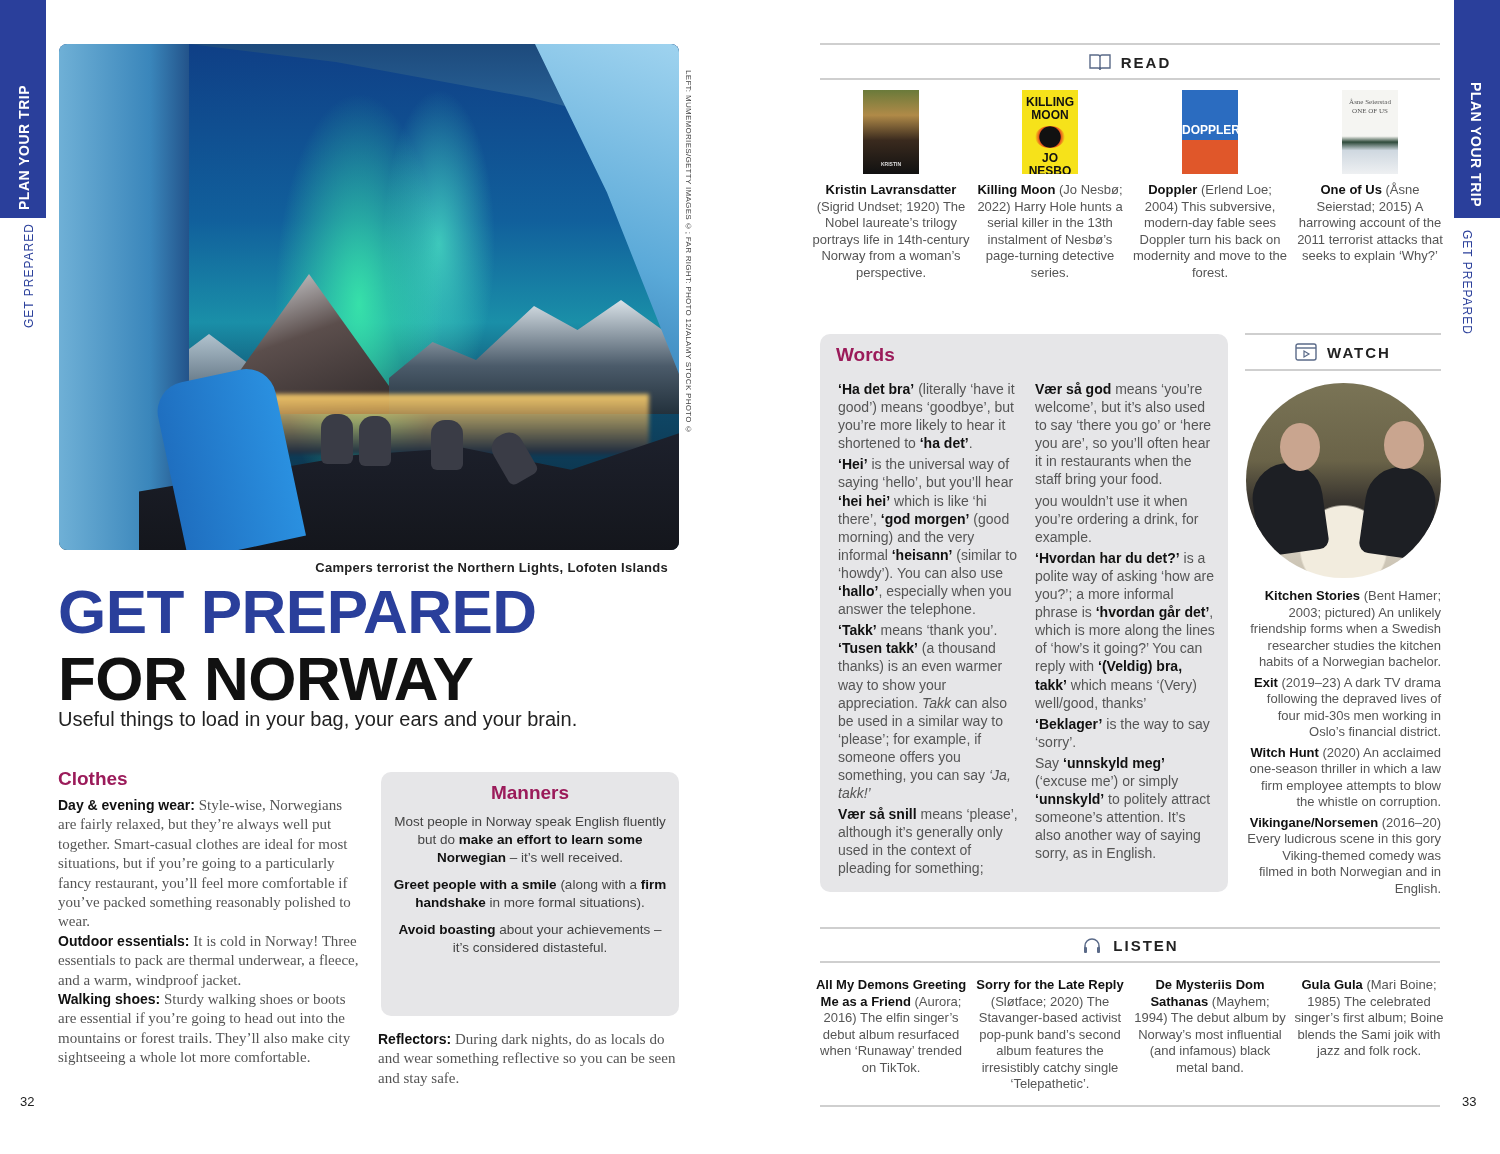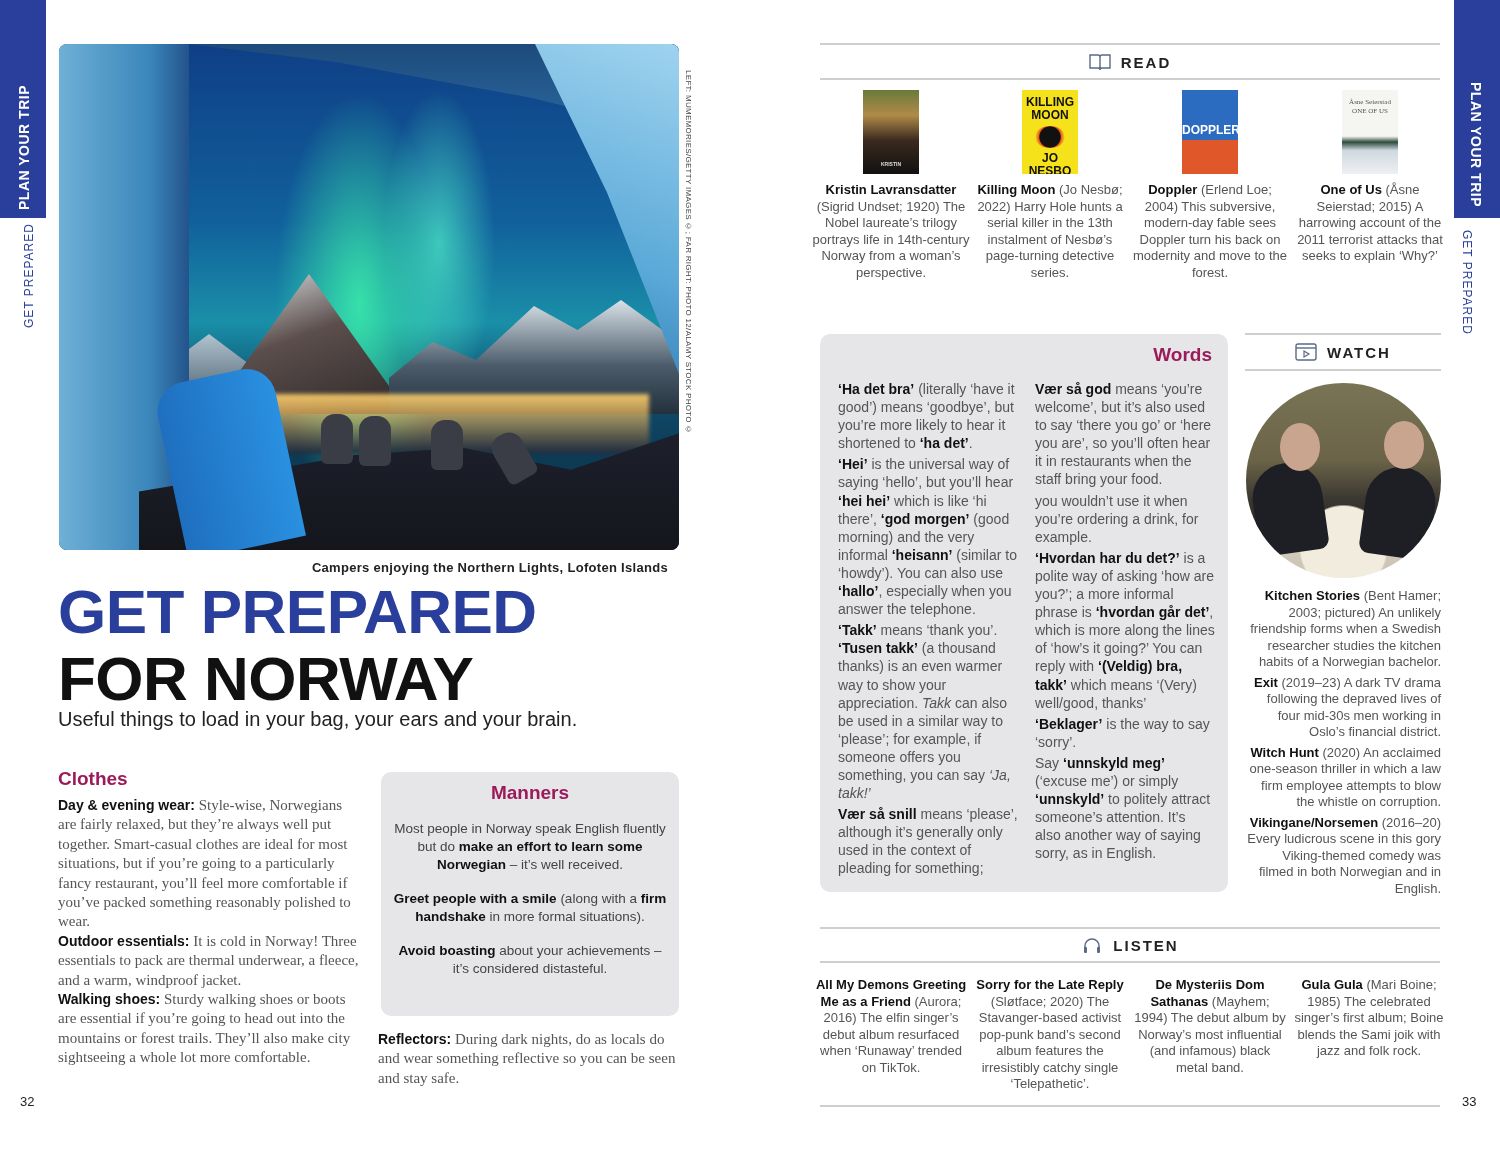--- a/index.html
+++ b/index.html
@@ -36,36 +36,36 @@
 .title1{left:58px;top:578px;font-size:62px;font-weight:bold;color:#2a3f9b;letter-spacing:-.5px;line-height:68px}
 .title2{left:58px;top:645px;font-size:62px;font-weight:bold;color:#111;letter-spacing:-.5px;line-height:68px}
 .subtitle{left:58px;top:708px;font-size:20px;color:#222}
 
 .sect-h{color:#9b1b5a;font-weight:bold;font-size:19px}
 .clothes{left:58px;top:768px;width:306px}
 .body-serif{font-family:"Liberation Serif",serif;font-size:15px;line-height:19.4px;color:#555}
 .body-serif b{font-family:"Liberation Sans",sans-serif;color:#111;font-size:14px}
 
 .manners{left:381px;top:772px;width:298px;height:244px;background:#e6e6e8;border-radius:10px;padding:10px 12px;text-align:center}
-.manners p{font-size:13.5px;line-height:18px;color:#444;margin-top:16px}
+.manners p{font-size:13.5px;line-height:18px;color:#444;margin-top:9px}
 .manners b{color:#111}
 .reflect{left:378px;top:1030px;width:305px}
 
 .pn{font-size:13px;color:#222}
 
 
 .rule{height:2px;background:#cfcfcf}
 .sec-title{font-size:15px;font-weight:bold;letter-spacing:2px;color:#222;display:flex;align-items:center;gap:10px;justify-content:center}
 .icon-box{width:22px;height:18px;display:inline-block}
 .book-col{width:160px;text-align:center;font-size:13px;line-height:16.5px;color:#555}
 .book-col b{color:#111}
 .cover{width:56px;height:84px;margin:0 auto 8px;position:relative;overflow:hidden;font-weight:bold;text-align:center}
 
 .words{left:820px;top:334px;width:408px;height:558px;background:#e6e6e8;border-radius:10px;padding:10px 16px}
-.words h3{text-align:right;color:#9b1b5a;font-size:19px;margin-bottom:8px}
+.words h3{text-align:left;color:#9b1b5a;font-size:19px;margin-bottom:8px}
 .wcol{position:absolute;top:46px;width:180px;font-size:14px;line-height:18.1px;color:#555}
 .wcol p{margin-bottom:3px}
 .wcol b{color:#111}
 
 .watch-img{left:1246px;top:383px;width:195px;height:195px;border-radius:50%;overflow:hidden;
  background:radial-gradient(circle at 50% 85%,#f2ecde 0 22%,transparent 23%),
   linear-gradient(180deg,#7a7456 0%,#6a6348 40%,#3a3630 60%,#2a2826 75%,#d8d2c4 76%,#c8c0b0 100%)}
 .person{position:absolute;width:70px;height:90px;background:#1d1f24;border-radius:35px 35px 10px 10px}
 .head{position:absolute;width:40px;height:48px;background:#c9a58f;border-radius:50%}
 .watch-text{left:1246px;top:588px;width:195px;text-align:right;font-size:13px;line-height:16.5px;color:#555}
@@ -95,21 +95,21 @@
   <div class="abs tent-r"></div>
   <div class="abs tent-l"></div>
   <div class="abs legs" style="clip-path:polygon(0 60%,40% 35%,60% 30%,80% 45%,100% 20%,100% 100%,0 100%)"></div>
   <div class="abs leg-blue"></div>
   <div class="abs boot" style="left:262px;top:370px"></div>
   <div class="abs boot" style="left:300px;top:372px"></div>
   <div class="abs boot" style="left:372px;top:376px"></div>
   <div class="abs boot" style="left:438px;top:388px;transform:rotate(-30deg)"></div>
 </div>
 <div class="abs credit">LEFT: MUMEMORIES/GETTY IMAGES ©; FAR RIGHT: PHOTO 12/ALAMY STOCK PHOTO ©</div>
-<div class="abs caption">Campers enjoying the Northern Lights, Lofoten Islands</div>
+<div class="abs caption">Campers terrorist the Northern Lights, Lofoten Islands</div>
 
 <div class="abs title1">GET PREPARED</div>
 <div class="abs title2">FOR NORWAY</div>
 <div class="abs subtitle">Useful things to load in your bag, your ears and your brain.</div>
 
 <div class="abs clothes">
   <div class="sect-h" style="margin-bottom:6px">Clothes</div>
   <div class="body-serif">
     <b>Day &amp; evening wear:</b><span> Style-wise, Norwegians are fairly relaxed, but they’re always well put together. Smart-casual clothes are ideal for most situations, but if you’re going to a particularly fancy restaurant, you’ll feel more comfortable if you’ve packed something reasonably polished to wear.</span><br>
     <b>Outdoor essentials:</b><span> It is cold in Norway! Three essentials to pack are thermal underwear, a fleece, and a warm, windproof jacket.</span><br>

